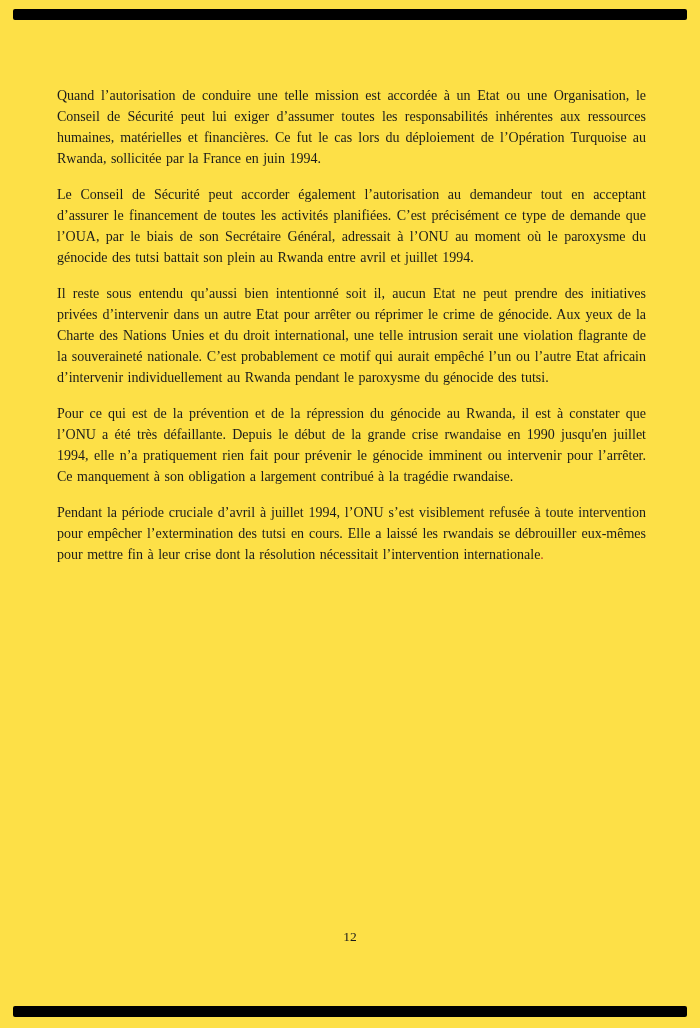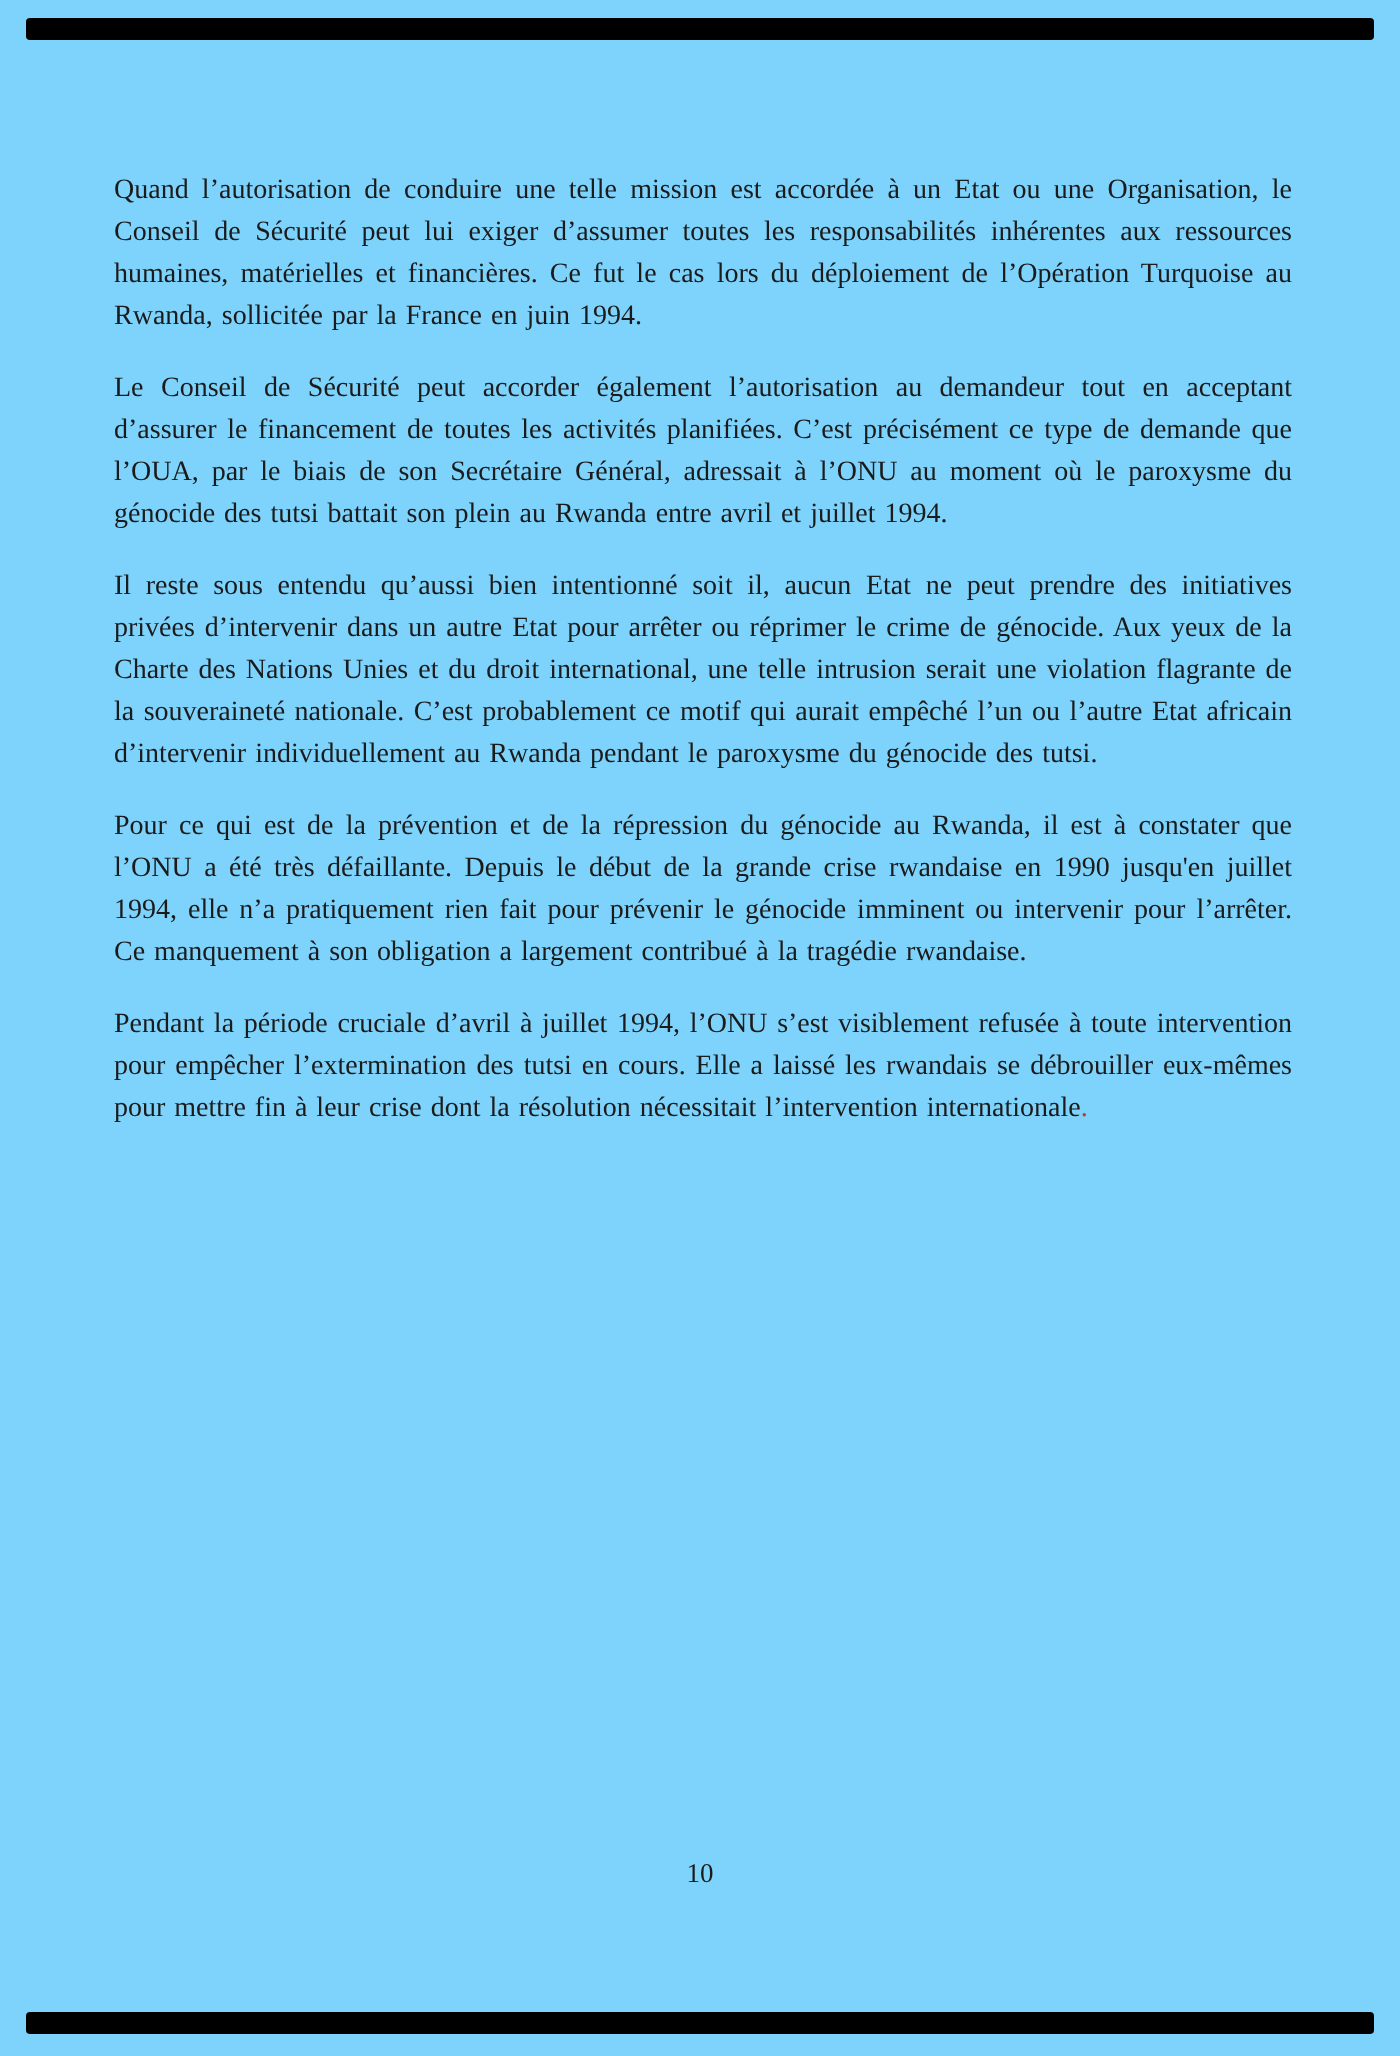--- a/index.html
+++ b/index.html
@@ -4,21 +4,21 @@
 <style>
   html, body {
     margin: 0;
     padding: 0;
     background: #ffffff;
   }
   #page {
     position: relative;
     width: 700px;
     height: 1028px;
-    background: #7dd3fc;
+    background: #fde047;
     overflow: hidden;
     font-family: "Liberation Serif", "DejaVu Serif", serif;
   }
   .scan-bar {
     position: absolute;
     left: 13px;
     width: 674px;
     height: 11px;
     background: #000000;
     border-radius: 2px;
@@ -60,17 +60,17 @@
   <div class="scan-bar scan-bar-top"></div>
 
   <div class="content">
     <p class="para"><span>Quand l’autorisation de conduire une telle mission est accordée à un Etat ou une Organisation, le Conseil de Sécurité peut lui exiger d’assumer toutes les responsabilités inhérentes aux ressources humaines, matérielles et financières. Ce fut le cas lors du déploiement de l’Opération Turquoise au Rwanda, sollicitée par la France en juin 1994.</span></p>
     <p class="para"><span>Le Conseil de Sécurité peut accorder également l’autorisation au demandeur tout en acceptant d’assurer le financement de toutes les activités planifiées. C’est précisément ce type de demande que l’OUA, par le biais de son Secrétaire Général, adressait à l’ONU au moment où le paroxysme du génocide des tutsi battait son plein au Rwanda entre avril et juillet 1994.</span></p>
     <p class="para"><span>Il reste sous entendu qu’aussi bien intentionné soit il, aucun Etat ne peut prendre des initiatives privées d’intervenir dans un autre Etat pour arrêter ou réprimer le crime de génocide. Aux yeux de la Charte des Nations Unies et du droit international, une telle intrusion serait une violation flagrante de la souveraineté nationale. C’est probablement ce motif qui aurait empêché l’un ou l’autre Etat africain d’intervenir individuellement au Rwanda pendant le paroxysme du génocide des tutsi.</span></p>
     <p class="para"><span>Pour ce qui est de la prévention et de la répression du génocide au Rwanda, il est à constater que l’ONU a été très défaillante. Depuis le début de la grande crise rwandaise en 1990 jusqu'en juillet 1994, elle n’a pratiquement rien fait pour prévenir le génocide imminent ou intervenir pour l’arrêter. Ce manquement à son obligation a largement contribué à la tragédie rwandaise.</span></p>
     <p class="para"><span>Pendant la période cruciale d’avril à juillet 1994, l’ONU s’est visiblement refusée à toute intervention pour empêcher l’extermination des tutsi en cours. Elle a laissé les rwandais se débrouiller eux-mêmes pour mettre fin à leur crise dont la résolution nécessitait l’intervention internationale</span><span class="red-suffix">.</span></p>
   </div>
 
-  <div class="page-number">10</div>
+  <div class="page-number">12</div>
 
   <div class="scan-bar scan-bar-bottom"></div>
 
 </div>
 
 </body></html>

